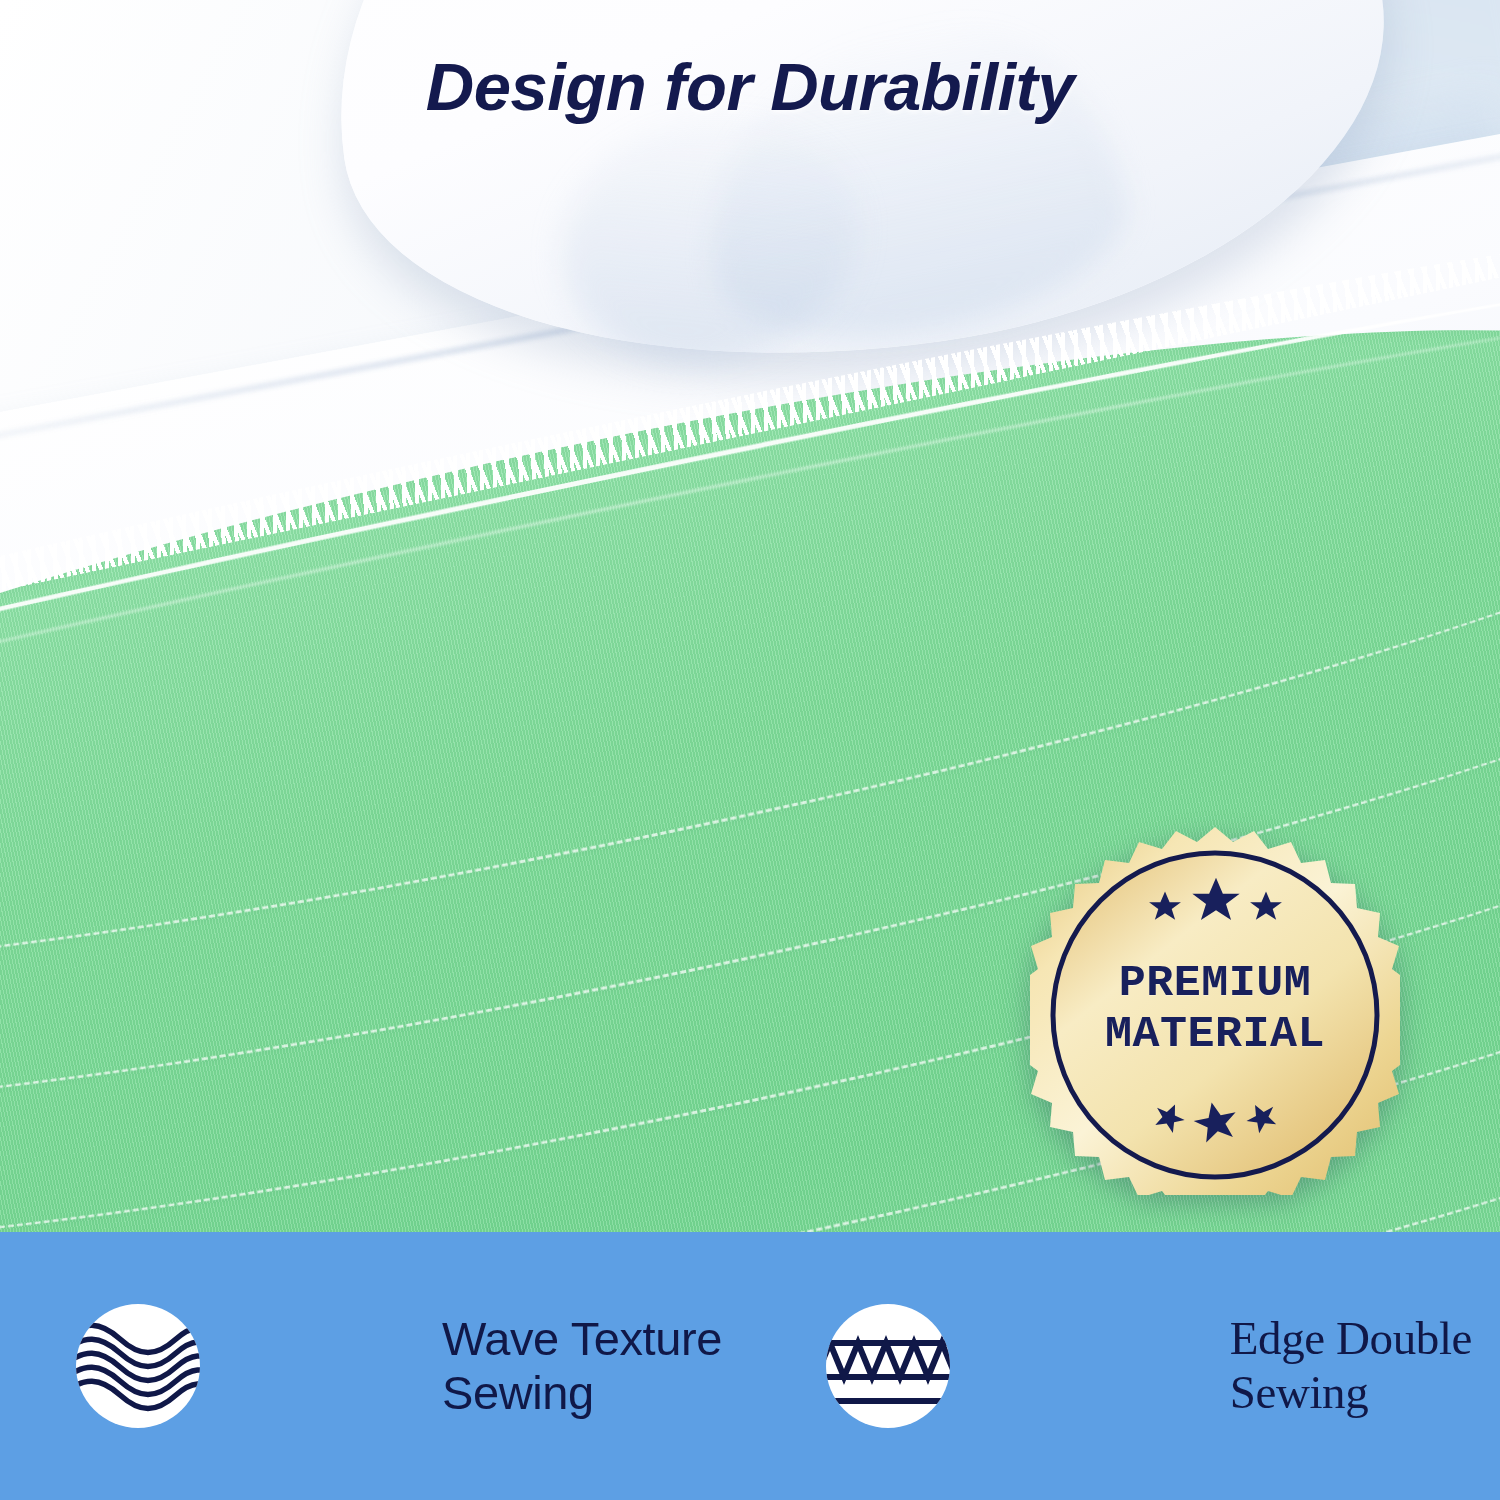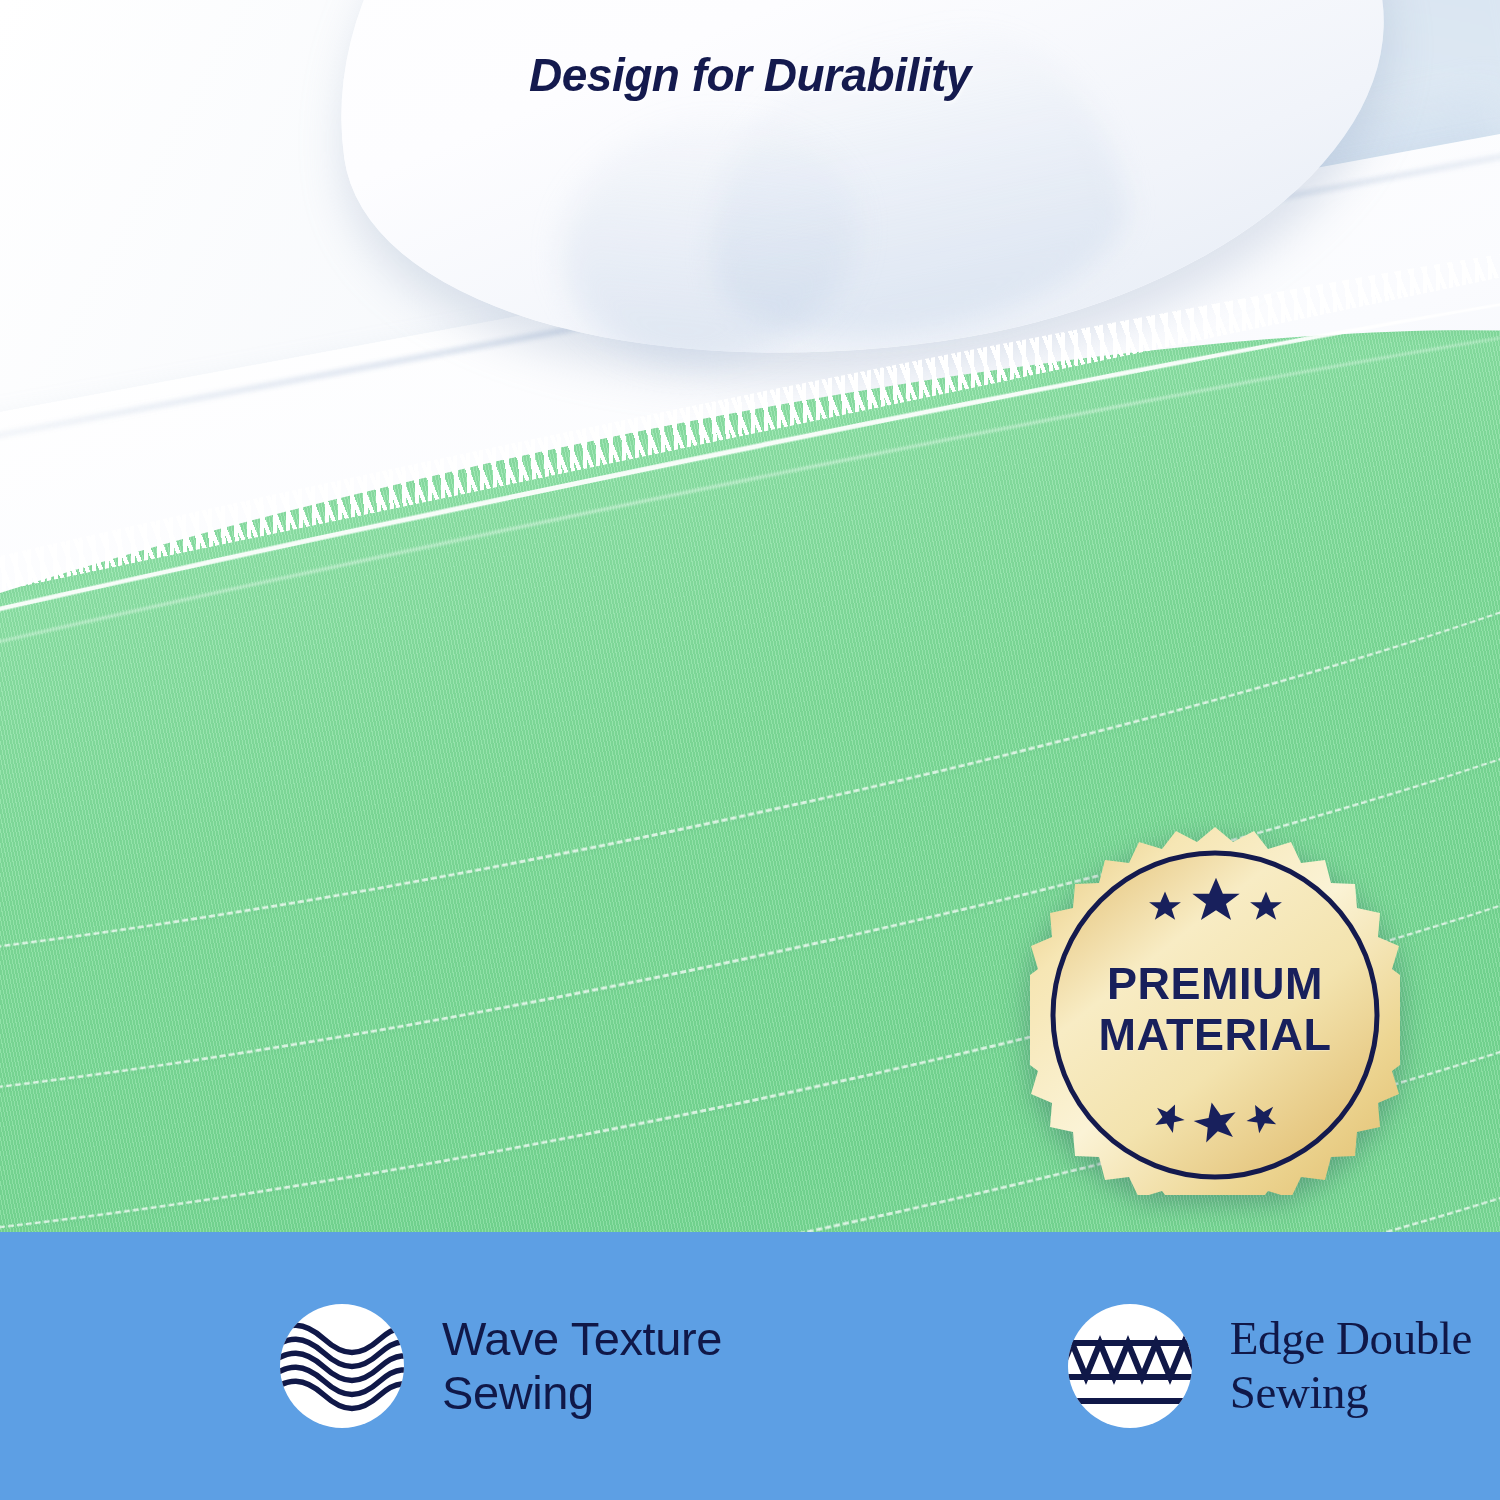--- a/index.html
+++ b/index.html
@@ -139,35 +139,36 @@
     position:absolute; left:0; top:200px; width:2260px; height:40px;
     border-top:3px solid rgba(255,255,255,.42);
     border-radius:52% 52% 0 0 / 100% 100% 0 0;
     filter:blur(1.2px);
   }
 
   
   .title{
     position:absolute; left:0; top:48px; width:1500px;
     text-align:center;
-    font-size:46px;
+    font-size:67px;
     font-weight:bold;
     font-style:italic;
     letter-spacing:-.5px;
     color:#141a4e;
     text-shadow:0 2px 5px rgba(255,255,255,.9);
     z-index:40;
   }
 
   
   .badge{
     position:absolute; left:1030px; top:825px;
     width:328px; height:370px;
     z-index:45;
     filter:drop-shadow(0 8px 14px rgba(30,50,80,.30));
+    font-family:Liberation Mono, monospace;
   }
   .badge svg{ display:block; }
   .badge-text{
     position:absolute; left:0; top:0; width:370px; height:370px;
     display:flex; flex-direction:column;
     align-items:center; justify-content:center;
     gap:4px;
     pointer-events:none;
   }
   .badge-text span{
@@ -180,21 +181,21 @@
   }
 
   
   .features{
     position:absolute; left:0; top:1232px; width:1500px; height:268px;
     background:#5d9fe4;
     display:flex; align-items:center;
   }
   .feature{
     flex:1;
-    display:flex; align-items:center; justify-content:flex-end;
+    display:flex; align-items:center; justify-content:space-between;
     gap:26px;
     padding:0 28px;
     margin-left:36px;
   }
   .fic{
     width:148px; height:170px; flex:0 0 148px;
     position:relative;
   }
   .fic svg{ display:block; }
   .flabel{

